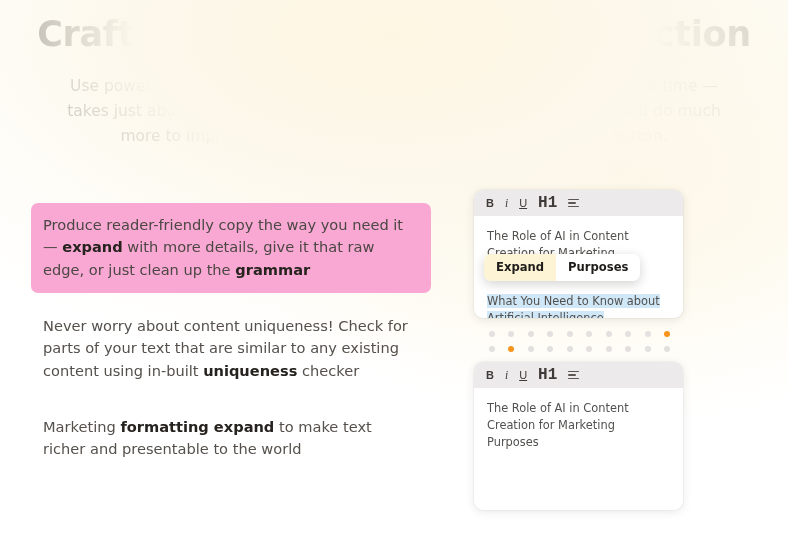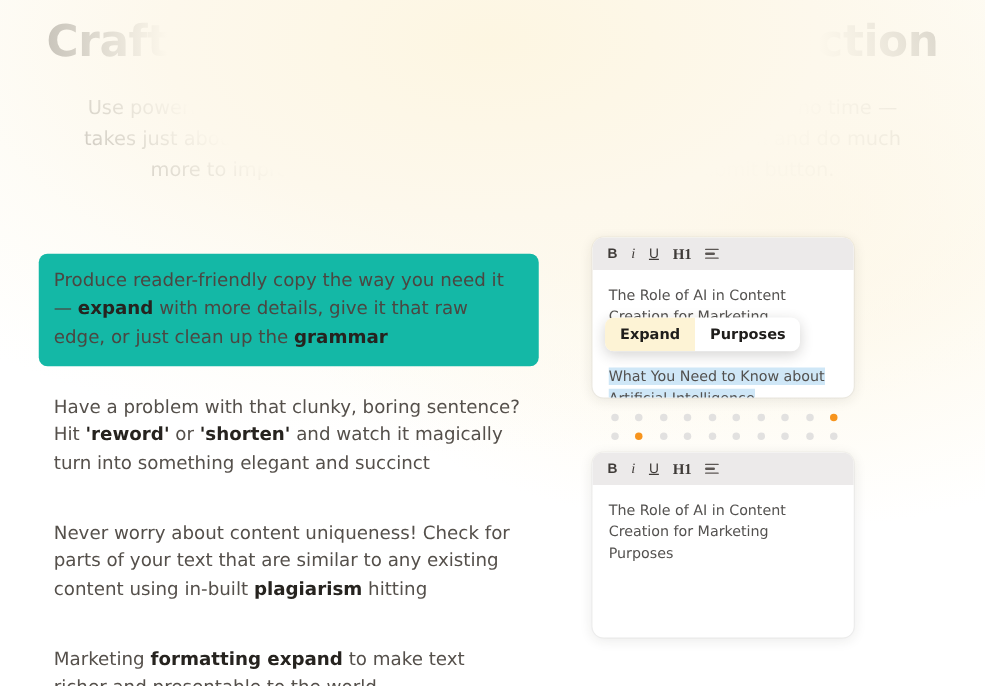--- a/index.html
+++ b/index.html
@@ -73,21 +73,21 @@
   .feature {
     font-size: 14.6px;
     line-height: 1.53;
     color: #55504b;
     padding: 11px 14px 12px 12px;
     width: 400px;
     border-radius: 7px;
     margin-bottom: 11px;
   }
   .feature.active {
-    background: #14b8a6;
+    background: #f9a8d4;
     color: #4b4742;
   }
   .feature b { color: #26231f; font-weight: 700; }
 
   
   .col-right {
     position: relative;
     width: 318px;
     padding-top: 13px;
   }
@@ -110,21 +110,21 @@
     display: flex;
     align-items: center;
     gap: 11px;
     padding: 0 12px;
     font-size: 11px;
     color: #3f3b38;
   }
   .tb-b { font-weight: 700; font-family: "Liberation Sans", sans-serif; }
   .tb-i { font-style: italic; font-family: "Liberation Serif", serif; font-size: 11.5px; }
   .tb-u { text-decoration: underline; font-family: "Liberation Sans", sans-serif; }
-  .tb-h1 { font-weight: 700; font-size: 12px; font-family: Liberation Serif, serif; }
+  .tb-h1 { font-weight: 700; font-size: 16px; font-family: Liberation Mono, monospace; }
   .tb-list { display: inline-flex; flex-direction: column; gap: 2px; width: 11px; }
   .tb-list i { display: block; height: 1.4px; background: #5c5754; border-radius: 1px; }
   .tb-list i:nth-child(1) { width: 11px; }
   .tb-list i:nth-child(2) { width: 8px; }
   .tb-list i:nth-child(3) { width: 11px; }
 
   .editor-body {
     padding: 12px 13px 0 13px;
     font-family: "DejaVu Sans", "Liberation Sans", sans-serif;
     font-size: 11.4px;
@@ -184,22 +184,21 @@
   <h1 class="hero-title">
     <span>Craft your </span><span class="accent">masterpiece</span><span> to perfection</span>
   </h1>
 
   <p class="hero-sub">Use powerful, rich-text editor to go from raw ideas to a polished piece in no time — takes just about 15 mins to write a 1,000 word piece! Reword, shorten and do much more to improve the content quality before hitting that submit button.</p>
 
   <div class="columns">
 
     <div class="col-left">
       <div class="feature active"><span>Produce reader-friendly copy the way you need it — </span><b>expand</b><span> with more details, give it that raw edge, or just clean up the </span><b>grammar</b></div>
-      <div class="feature"><span>Have a problem with that clunky, boring sentence? Hit </span><b>'reword'</b><span> or </span><b>'shorten'</b><span> and watch it magically turn into something elegant and succinct</span></div>
-      <div class="feature"><span>Never worry about content uniqueness! Check for parts of your text that are similar to any existing content using in-built </span><b>plagiarism</b><span> hitting</span></div>
+      <div class="feature"><span>Never worry about content uniqueness! Check for parts of your text that are similar to any existing content using in-built </span><b>uniqueness</b><span> checker</span></div>
       <div class="feature"><span>Marketing </span><b>formatting expand</b><span> to make text richer and presentable to the world</span></div>
     </div>
 
     <div class="col-right">
 
       <div class="editor-card card-one">
         <div class="editor-toolbar">
           <span class="tb-b">B</span>
           <span class="tb-i">i</span>
           <span class="tb-u">U</span>

